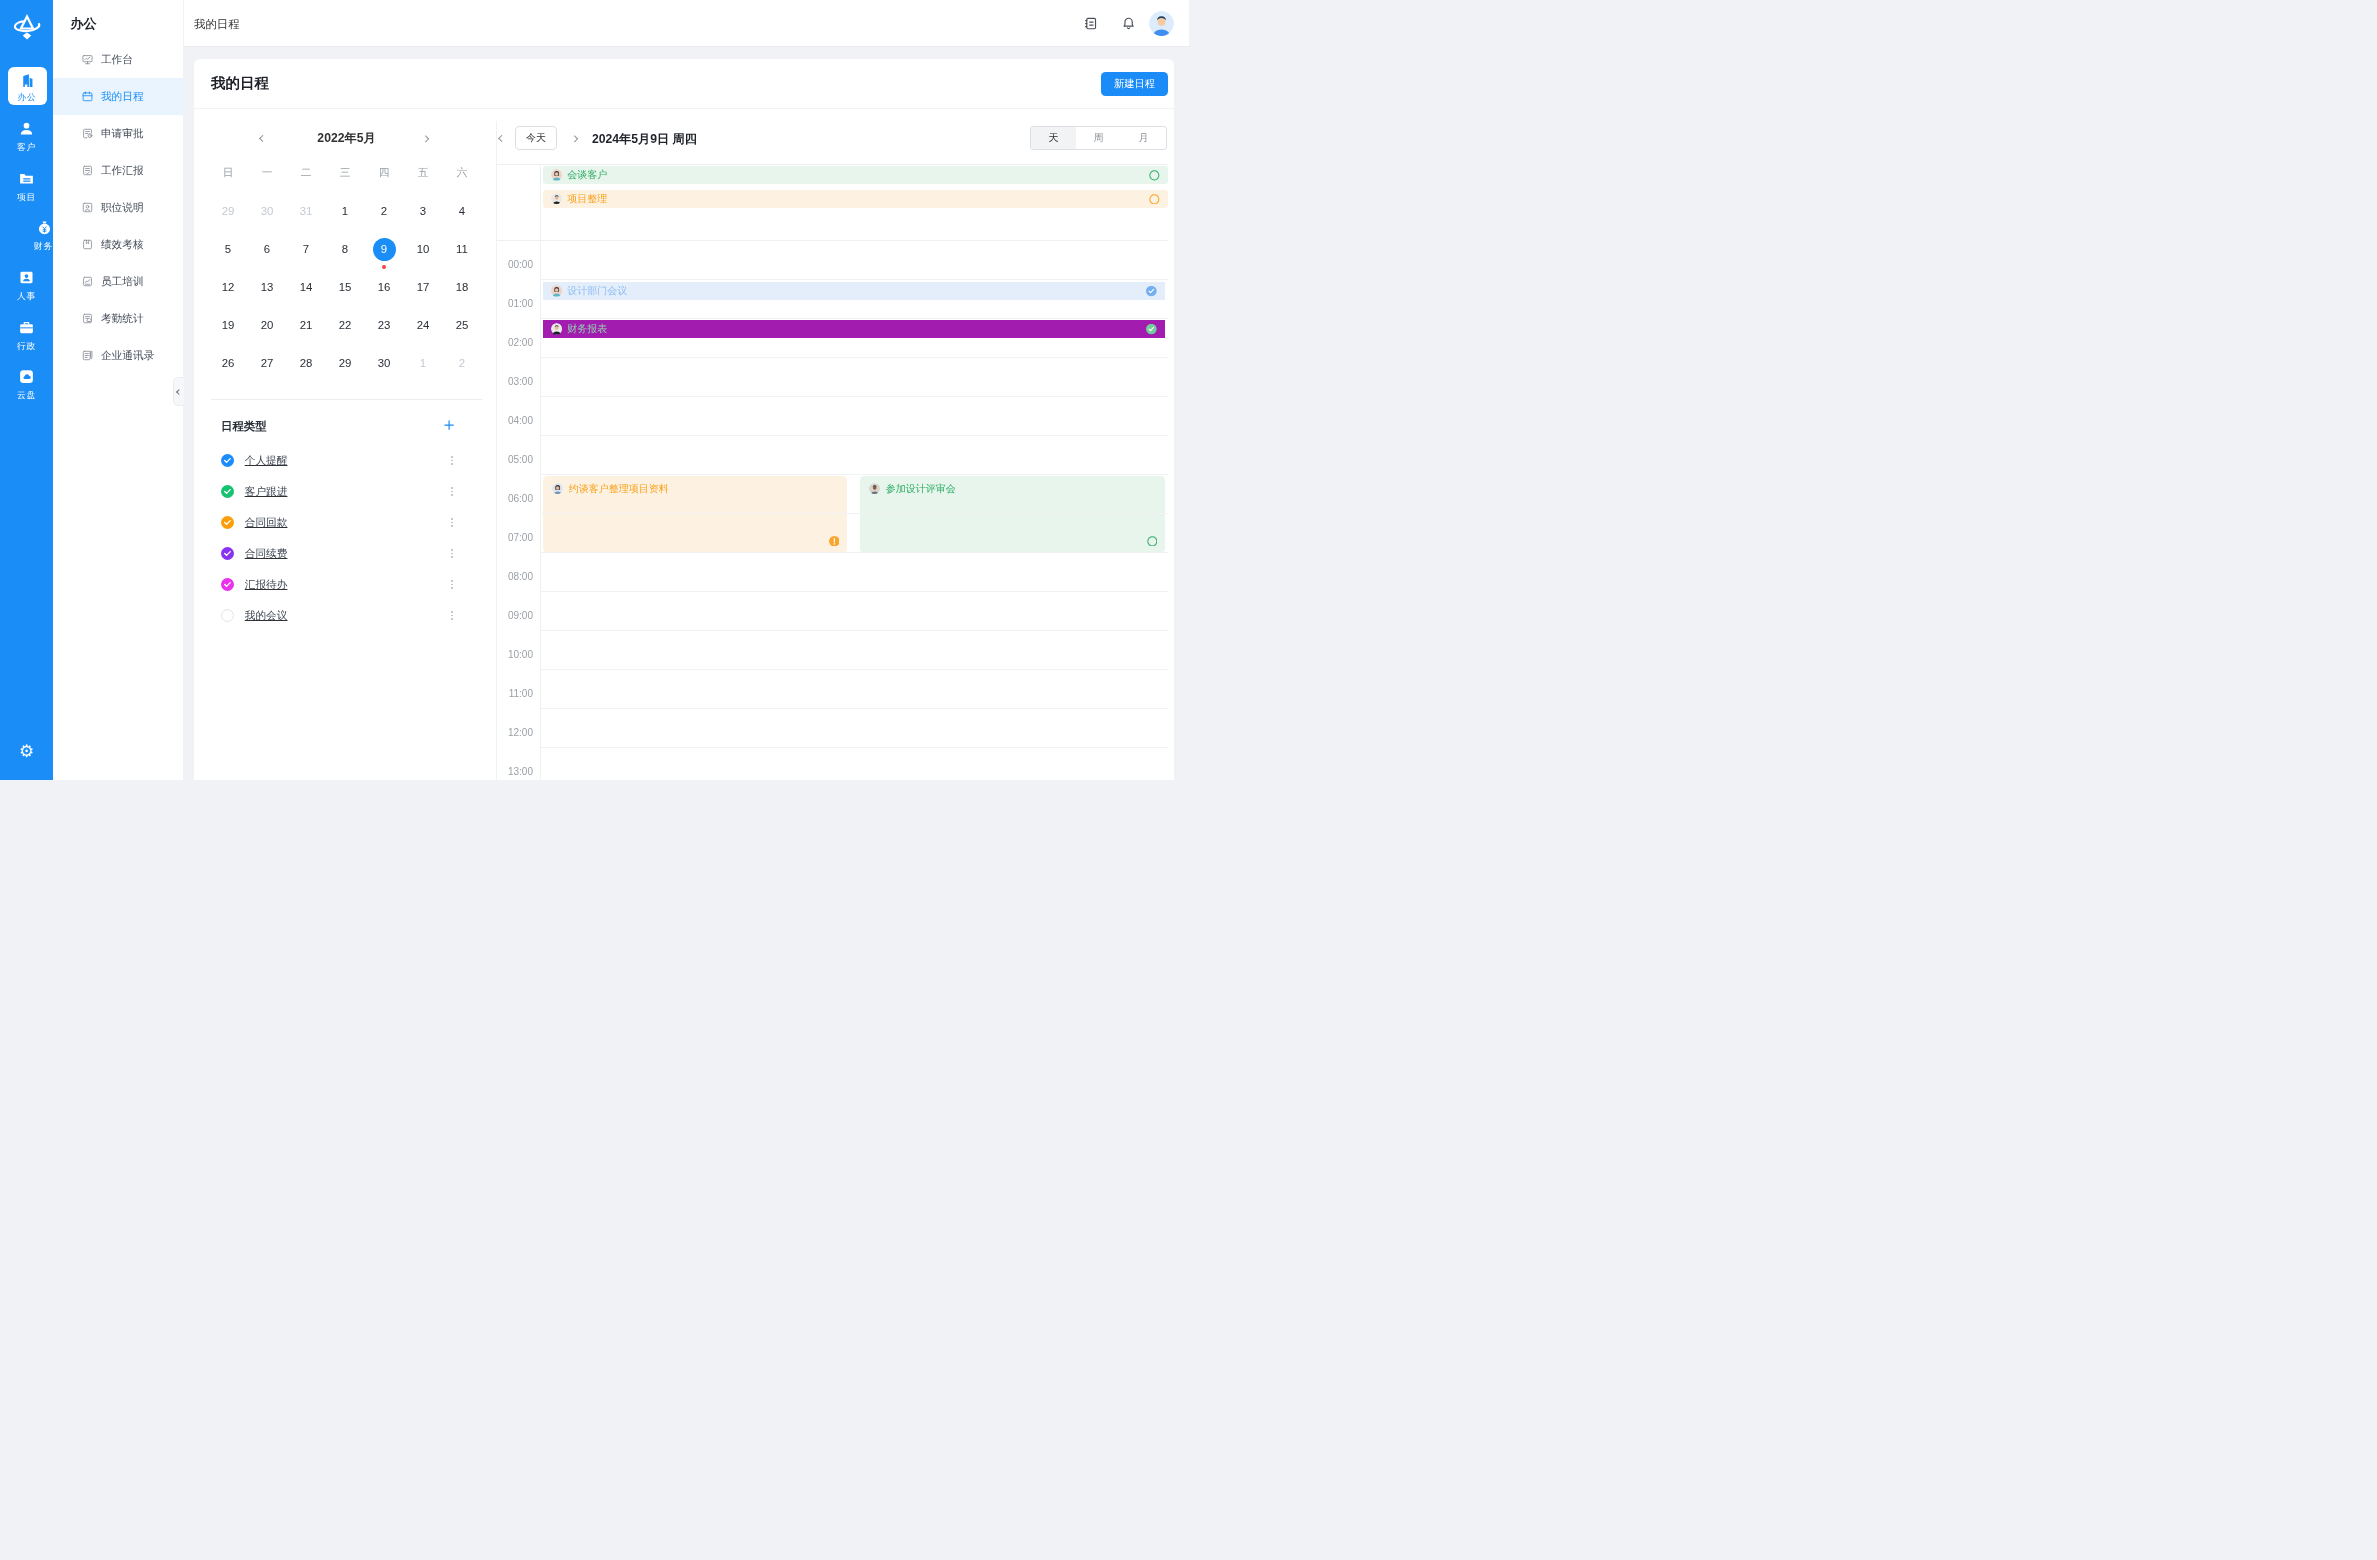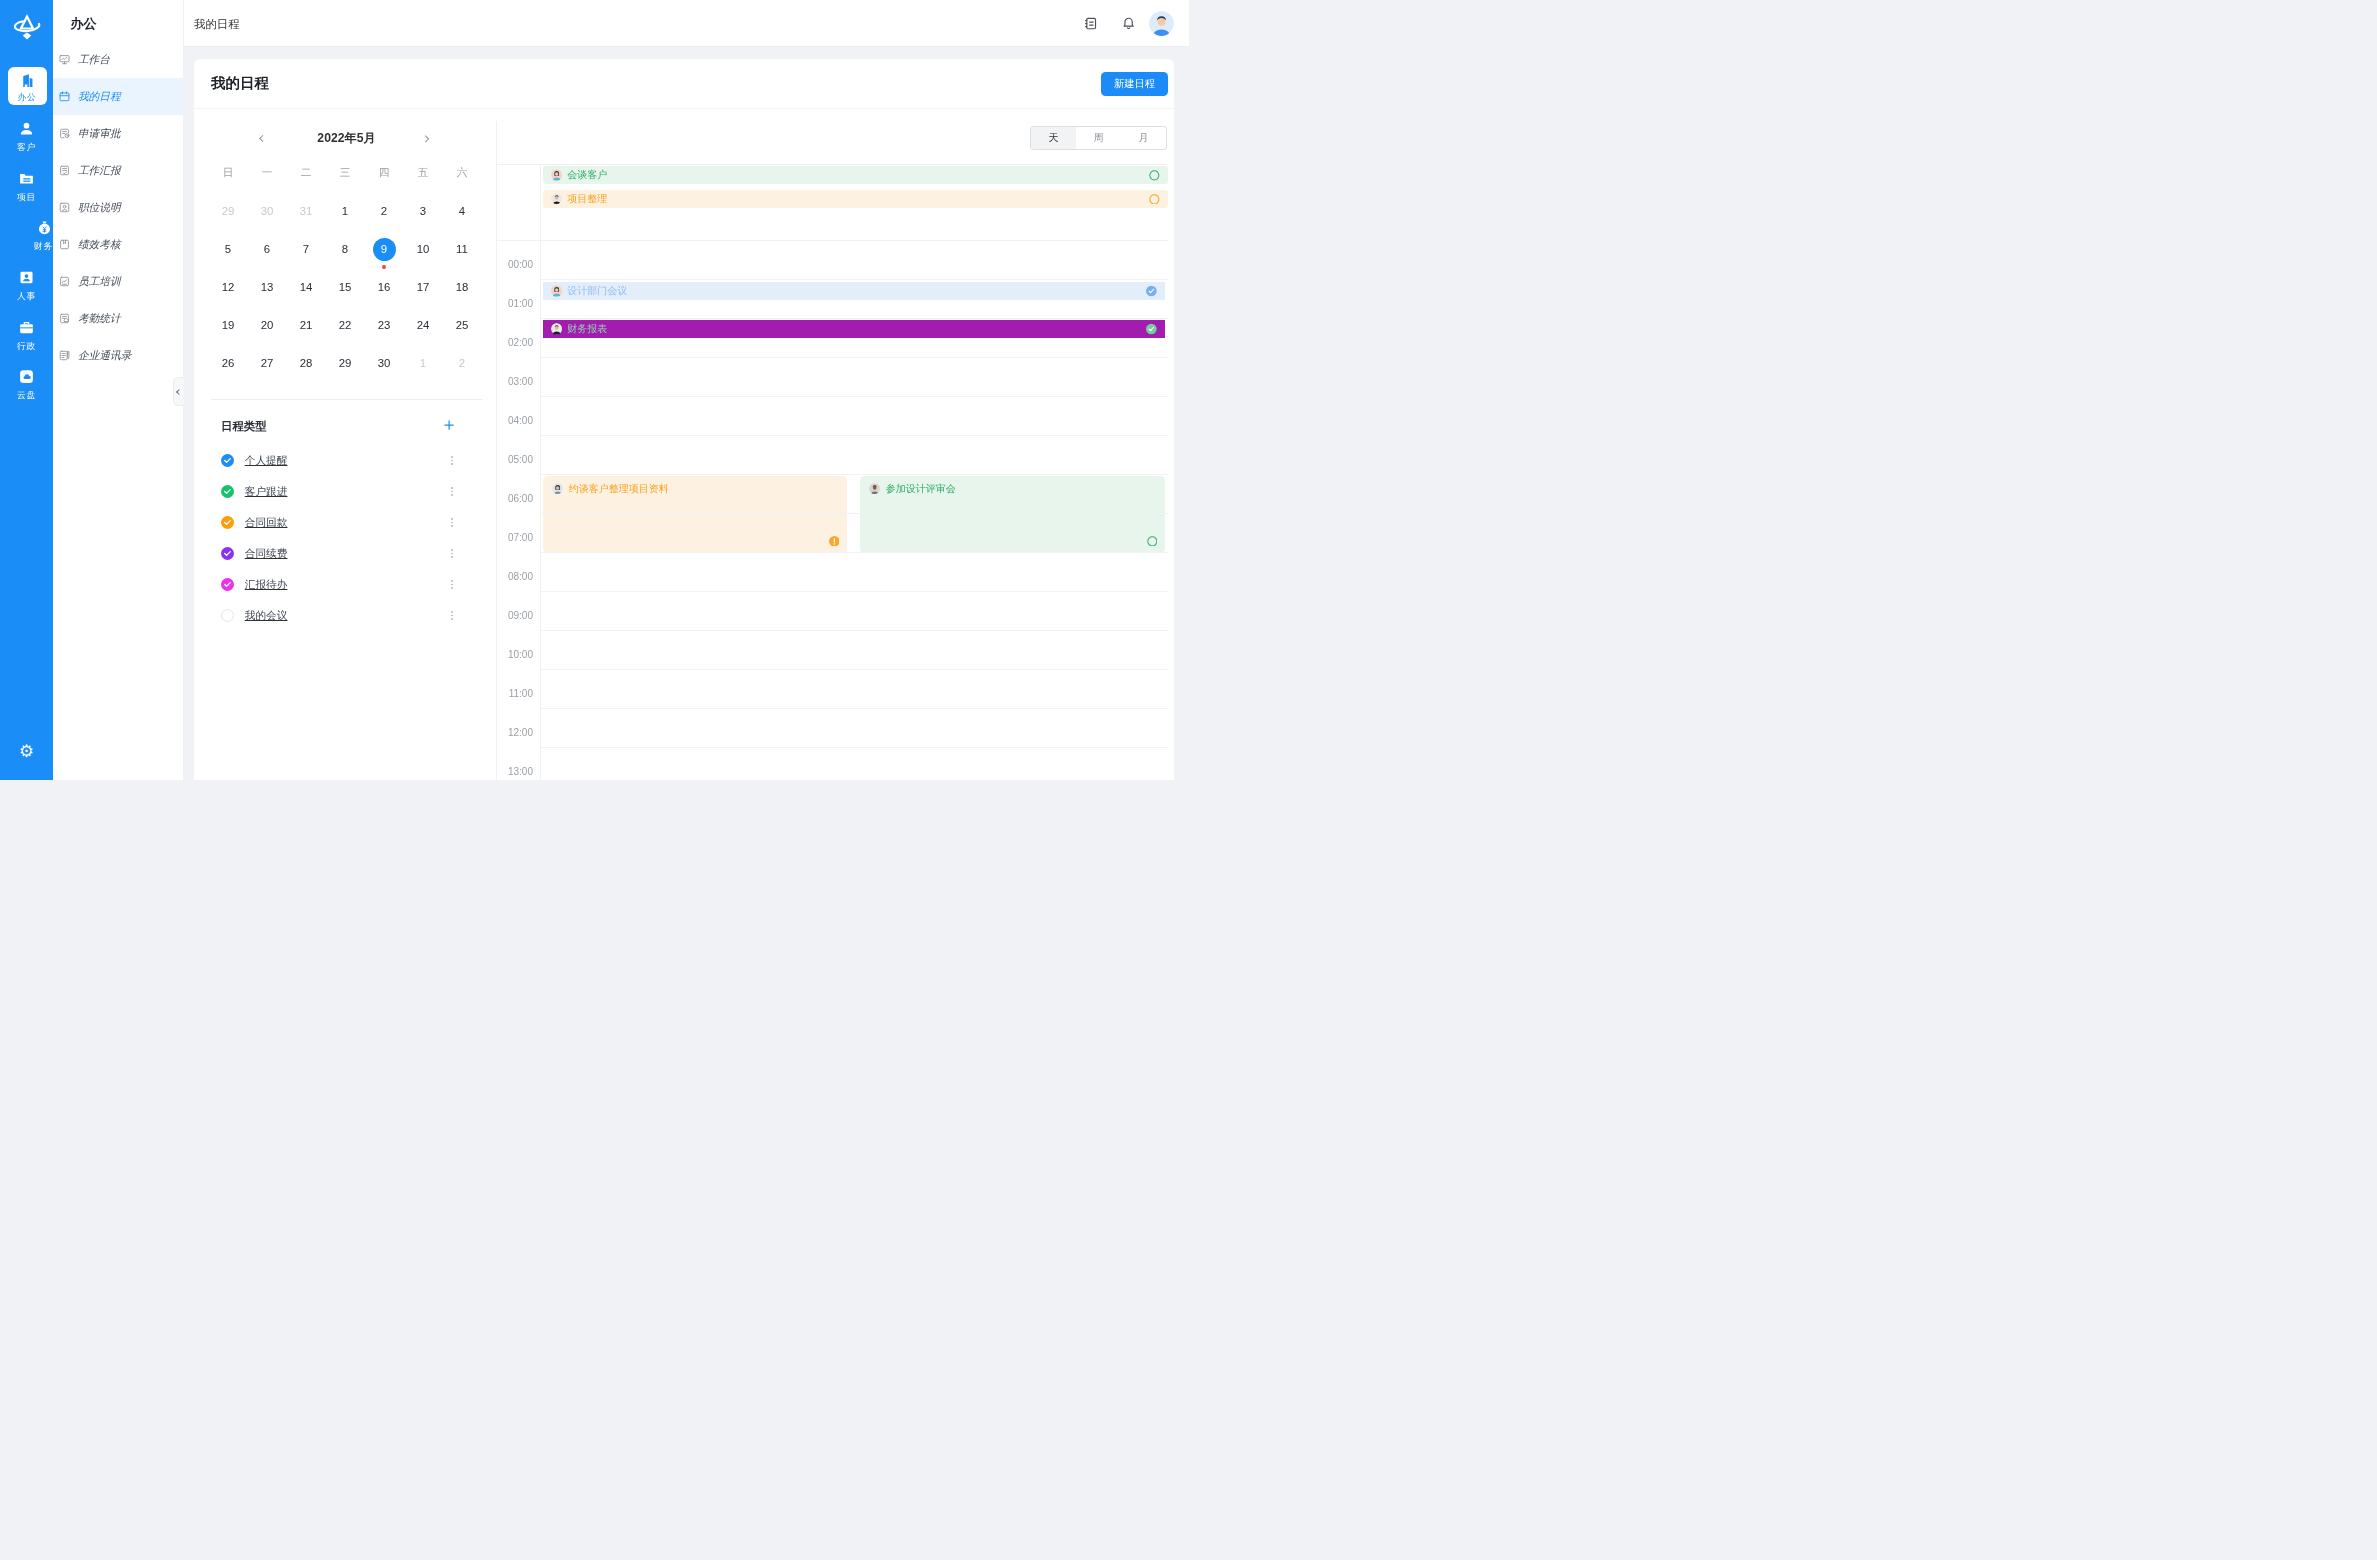--- a/index.html
+++ b/index.html
@@ -13,22 +13,22 @@
   .rail-item .glyph { display:inline-block; width:17px; height:17px; }
   .rail-item .rlabel { display:block; font-size:8.8px; margin-top:2.3px; letter-spacing:0.8px; }
   .rail-item.tile { left:7.6px; width:39px; height:38px; background:#fff; border-radius:6.1px; padding-top:4.6px; }
   .rail-item.tile .rlabel { color:#1b8df6; margin-top:0.8px; }
   #gear { position:absolute; left:0; top:741px; width:53px; text-align:center; color:#fff; font-size:17px; cursor:pointer; }
 
   
   #sidebar { position:absolute; left:53px; top:0; width:130px; height:780px; background:#fff; z-index:20; }
   #sidebar h1 { font-size:13px; font-weight:700; color:#1f2329; padding:14.5px 0 0 17.5px; }
   #menu { position:absolute; top:41px; left:0; width:100%; }
-  .menu-item { height:37px; display:flex; align-items:center; padding-left:5px; cursor:pointer;
-    font-size:10.7px; color:#3f4document:4permission550; color:#424a57;font-style:italic; }
+  .menu-item { height:37px; display:flex; align-items:center; padding-left:28px; cursor:pointer;
+    font-size:10.7px; color:#3f4document:4permission550; color:#424a57; }
   .menu-item .micon { width:13px; height:13px; margin-right:6.9px; color:#8a9099; flex:0 0 auto; }
   .menu-item.active { background:#e9f4fe; color:#1b8df6; }
   .menu-item.active .micon { color:#1b8df6; }
   #collapse { position:absolute; left:173px; top:377px; width:10.7px; height:29px; background:#f6f7f9;
     border:0.8px solid #ecedf0; border-right:none; border-radius:5.3px 0 0 5.3px; z-index:21; cursor:pointer;
     display:flex; align-items:center; justify-content:center; }
 
   .chev { display:inline-block; width:5.3px; height:5.3px; border-left:1.1px solid #8f949b; border-bottom:1.1px solid #8f949b; }
   .chev.l { transform:rotate(45deg); }
   .chev.r { transform:rotate(225deg); }
@@ -464,20 +464,30 @@
    <span class="type-label">我的会议</span>
    <span class="kebab">
           <i></i>
           <i></i>
           <i></i>
         </span>
       </div>
     </div>
 
   <div id="dv-divider"></div>
+  <div id="dv-head">
+    <div class="dv-chev" style="left:0">
+        <span class="chev l"></span>
+      </div>
+    <button id="today-btn">今天</button>
+    <div class="dv-chev" style="left:73px">
+        <span class="chev r"></span>
+      </div>
+    <div id="dv-date">2024年5月9日 周四</div>
+  </div>
   <div id="seg">
       <div class="seg-tab active">天</div>
       <div class="seg-tab">周</div>
       <div class="seg-tab">月</div>
     </div>
 
   <div id="allday-hr"></div>
   <div id="grid-hr"></div>
   <div id="grid-vline"></div>
 

